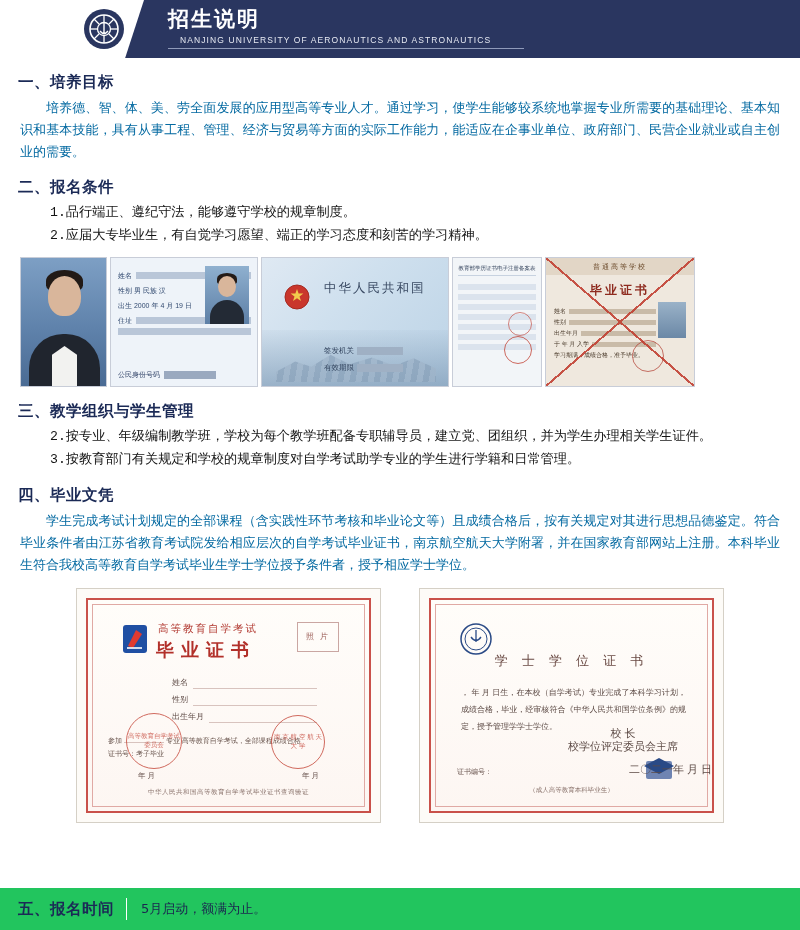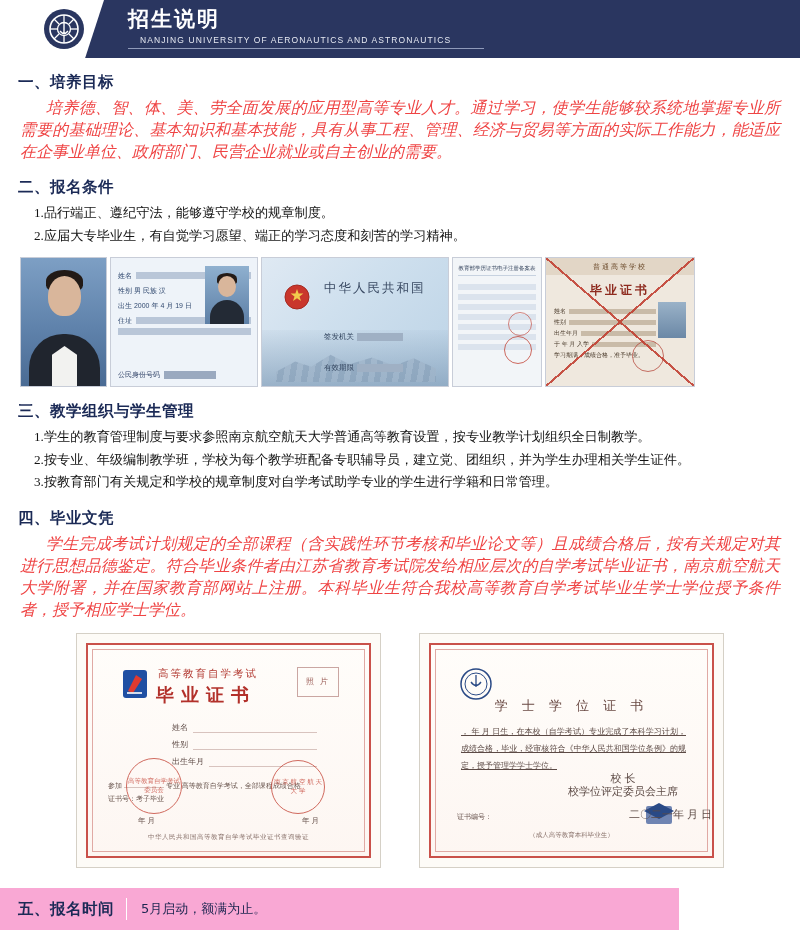--- a/index.html
+++ b/index.html
@@ -22,20 +22,21 @@
   }
 
   
   .header {
     position: relative;
     height: 58px;
     background: #2a3660;
     display: flex;
     align-items: center;
     overflow: hidden;
+    margin-left: 40px;
   }
   .header-white-wedge {
     position: absolute;
     left: 0;
     top: 0;
     width: 118px;
     height: 58px;
     background: #ffffff;
     transform: skewX(-18deg);
     transform-origin: top left;
@@ -90,34 +91,33 @@
     font-size: 15.5px;
     font-weight: bold;
     color: #1b2a56;
     margin: 14px 0 4px 18px;
     letter-spacing: 0.5px;
   }
   .section-title.first { }
 
   .body-text {
     font-family: "DejaVu Sans", "Liberation Sans", sans-serif;
-    font-size: 16px;
+    font-size: 13px;
     line-height: 22px;
-    color: #ef4444;
+    color: #0369a1;
     margin: 0 20px 0 20px;
     text-align: justify;
-    font-style: italic;
   }
   .indent { text-indent: 26px; }
   .list-line {
-    font-family: Liberation Serif, serif;
+    font-family: Liberation Mono, monospace;
     font-size: 13.2px;
     line-height: 22.5px;
     color: #141414;
-    margin: 0 20px 0 8px;
+    margin: 0 20px 0 24px;
     text-indent: 26px;
     text-align: justify;
   }
 
   
   .doc-strip {
     display: flex;
     gap: 3px;
     margin: 10px 20px 0 20px;
     height: 130px;
@@ -247,34 +247,34 @@
   .dp1-note .seg { display: inline-block; border-bottom: 1px solid #d8c3be; width: 40px; }
   .dp1-stamp-l { position: absolute; left: 38px; bottom: 42px; width: 54px; height: 54px; border: 1.6px solid #c0392b; border-radius: 50%; opacity: .75; }
   .dp1-stamp-r { position: absolute; right: 44px; bottom: 42px; width: 52px; height: 52px; border: 1.6px solid #c0392b; border-radius: 50%; opacity: .75; }
   .dp1-stamp-txt { position: absolute; width: 100%; top: 50%; transform: translateY(-50%); text-align: center; font-size: 6.5px; color: #c0392b; }
   .dp1-date { position: absolute; left: 50px; bottom: 30px; right: 50px; display: flex; justify-content: space-between; font-size: 7.5px; color: #6b5650; }
   .dp1-foot { position: absolute; left: 0; bottom: 14px; width: 100%; text-align: center; font-size: 6.5px; color: #8a736c; letter-spacing: .5px; }
 
   .dp2-seal { position: absolute; left: 28px; top: 22px; width: 34px; height: 34px; }
   .dp2-title { position: absolute; left: 0; top: 22px; width: 100%; text-align: center; font-family:"DejaVu Sans",sans-serif; font-size: 17px; font-weight: bold; color: #b2302a; letter-spacing: 2px; }
   .dp2-sub { position: absolute; left: 0; top: 52px; width: 100%; text-align: center; font-family:"DejaVu Sans",sans-serif; font-size: 13px; color: #6a4a44; letter-spacing: 5px; }
-  .dp2-body { position: absolute; left: 30px; top: 78px; right: 26px; font-size: 8px; color: #5c4a45; line-height: 17px; text-align: justify; text-decoration: underline; }
+  .dp2-body { position: absolute; left: 30px; top: 84px; right: 26px; font-size: 8px; color: #5c4a45; line-height: 17px; text-align: justify; }
   .dp2-sig { position: absolute; right: 34px; bottom: 58px; font-size: 11px; color: #5c4a45; text-align: center; line-height: 13px; }
   .dp2-emblem { position: absolute; right: 36px; bottom: 26px; width: 34px; height: 30px; }
   .dp2-no { position: absolute; left: 26px; bottom: 34px; font-size: 7px; color: #6b5650; }
   .dp2-date { position: absolute; left: 0; bottom: 34px; width: 100%; text-align: right; font-size: 11px; color: #5c4a45; }
   .dp2-foot { position: absolute; left: 0; bottom: 16px; width: 100%; text-align: center; font-size: 6.5px; color: #8a736c; }
 
   
   .footer {
     position: absolute;
     left: 0; bottom: 0;
-    width: 679px;
+    width: 800px;
     height: 42px;
-    background: #f9a8d4;
+    background: #22c55e;
     display: flex;
     align-items: center;
   }
   .footer .ft-title {
     font-family: "DejaVu Sans", "Liberation Sans", sans-serif;
     font-size: 15.5px;
     font-weight: bold;
     color: #1b2a56;
     margin-left: 18px;
     letter-spacing: .5px;
@@ -365,21 +365,21 @@
 
     <div class="doc doc-id">
       <div class="id-emblem">
         <svg width="30" height="30" viewBox="0 0 30 30">
           <circle cx="15" cy="15" r="12" fill="#c9362c" stroke="#a42a22" stroke-width="1"></circle>
           <polygon points="15,7 16.6,11.6 21.4,11.6 17.5,14.4 19,19 15,16.2 11,19 12.5,14.4 8.6,11.6 13.4,11.6" fill="#f2c94c"></polygon>
         </svg>
       </div>
       <div class="id-wall"></div>
       <div class="id-title1">中华人民共和国</div>
-      <div class="id-line" style="left:62px; bottom:44px;"><span>签发机关</span><span class="blk"></span></div>
+      <div class="id-line" style="left:62px; bottom:30px;"><span>签发机关</span><span class="blk"></span></div>
       <div class="id-line" style="left:62px; bottom:13px;"><span>有效期限</span><span class="blk"></span></div>
     </div>
 
     <div class="doc doc-cert">
       <div class="cert-head">教育部学历证书电子注册备案表</div>
       <div class="cert-grid">
         <div class="gl"></div>
         <div class="gl"></div>
         <div class="gl"></div>
         <div class="gl"></div>
@@ -415,21 +415,20 @@
             <span>学习期满，成绩合格，准予毕业。</span>
           </div>
       </div>
       <div class="grad-photo"></div>
       <div class="grad-seal"></div>
       <div class="grad-x"></div>
     </div>
   </div>
 
   <div class="section-title">三、教学组织与学生管理</div>
-  <p class="list-line">1.学生的教育管理制度与要求参照南京航空航天大学普通高等教育设置，按专业教学计划组织全日制教学。</p>
   <p class="list-line">2.按专业、年级编制教学班，学校为每个教学班配备专职辅导员，建立党、团组织，并为学生办理相关学生证件。</p>
   <p class="list-line">3.按教育部门有关规定和学校的规章制度对自学考试助学专业的学生进行学籍和日常管理。</p>
 
   <div class="section-title">四、毕业文凭</div>
   <p class="body-text indent">学生完成考试计划规定的全部课程（含实践性环节考核和毕业论文等）且成绩合格后，按有关规定对其进行思想品德鉴定。符合毕业条件者由江苏省教育考试院发给相应层次的自学考试毕业证书，南京航空航天大学附署，并在国家教育部网站上注册。本科毕业生符合我校高等教育自学考试毕业生学士学位授予条件者，授予相应学士学位。</p>
 
   <div class="diploma-strip">
 
     <div class="diploma">
       <div class="dp-inner">

